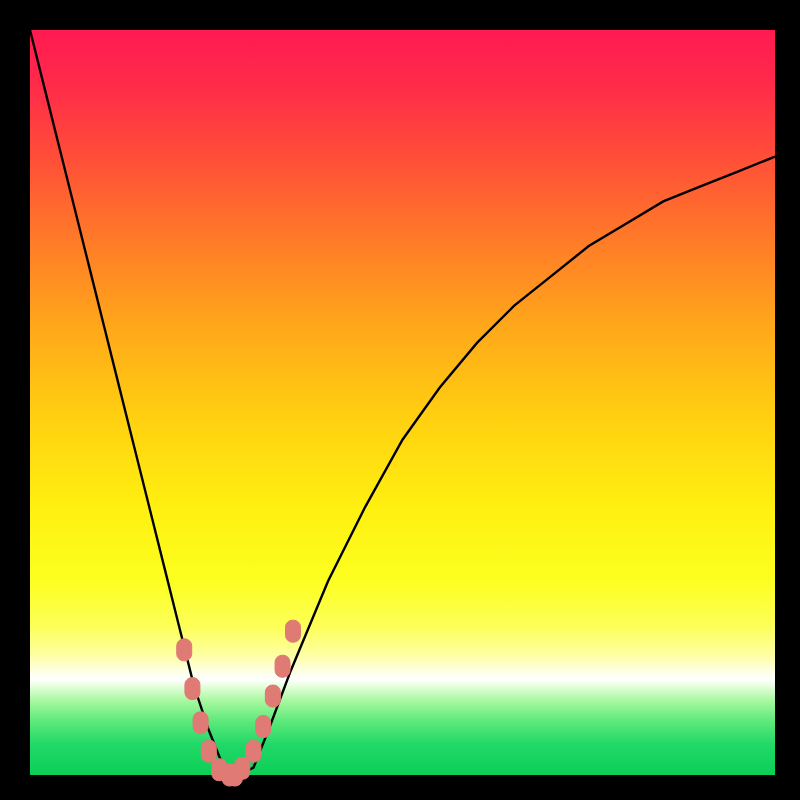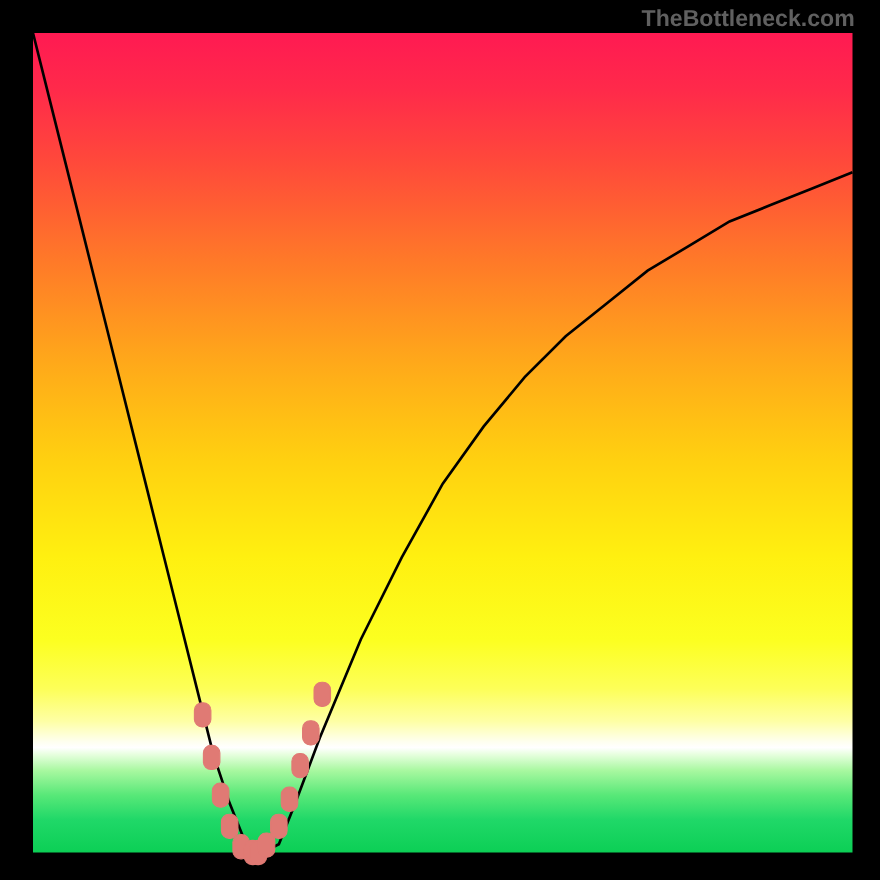--- a/index.html
+++ b/index.html
@@ -81,14 +81,13 @@
           <rect x="204.82" y="727.29" width="15" height="22" rx="7" fill="#e07a74" stroke="#e07a74"></rect>
           <rect x="216.00" y="710.16" width="15" height="22" rx="7" fill="#e07a74" stroke="#e07a74"></rect>
           <rect x="225.69" y="685.58" width="15" height="22" rx="7" fill="#e07a74" stroke="#e07a74"></rect>
           <rect x="235.37" y="655.03" width="15" height="22" rx="7" fill="#e07a74" stroke="#e07a74"></rect>
           <rect x="245.05" y="625.23" width="15" height="22" rx="7" fill="#e07a74" stroke="#e07a74"></rect>
           <rect x="255.49" y="590.22" width="15" height="22" rx="7" fill="#e07a74" stroke="#e07a74"></rect>
         </g>
     </svg>
 
   </div>
-  <div class="watermark" style="right:23px; top:6px; font-size:21px;">TheBottleneck.com</div>
 </div>
 
 </body></html>

